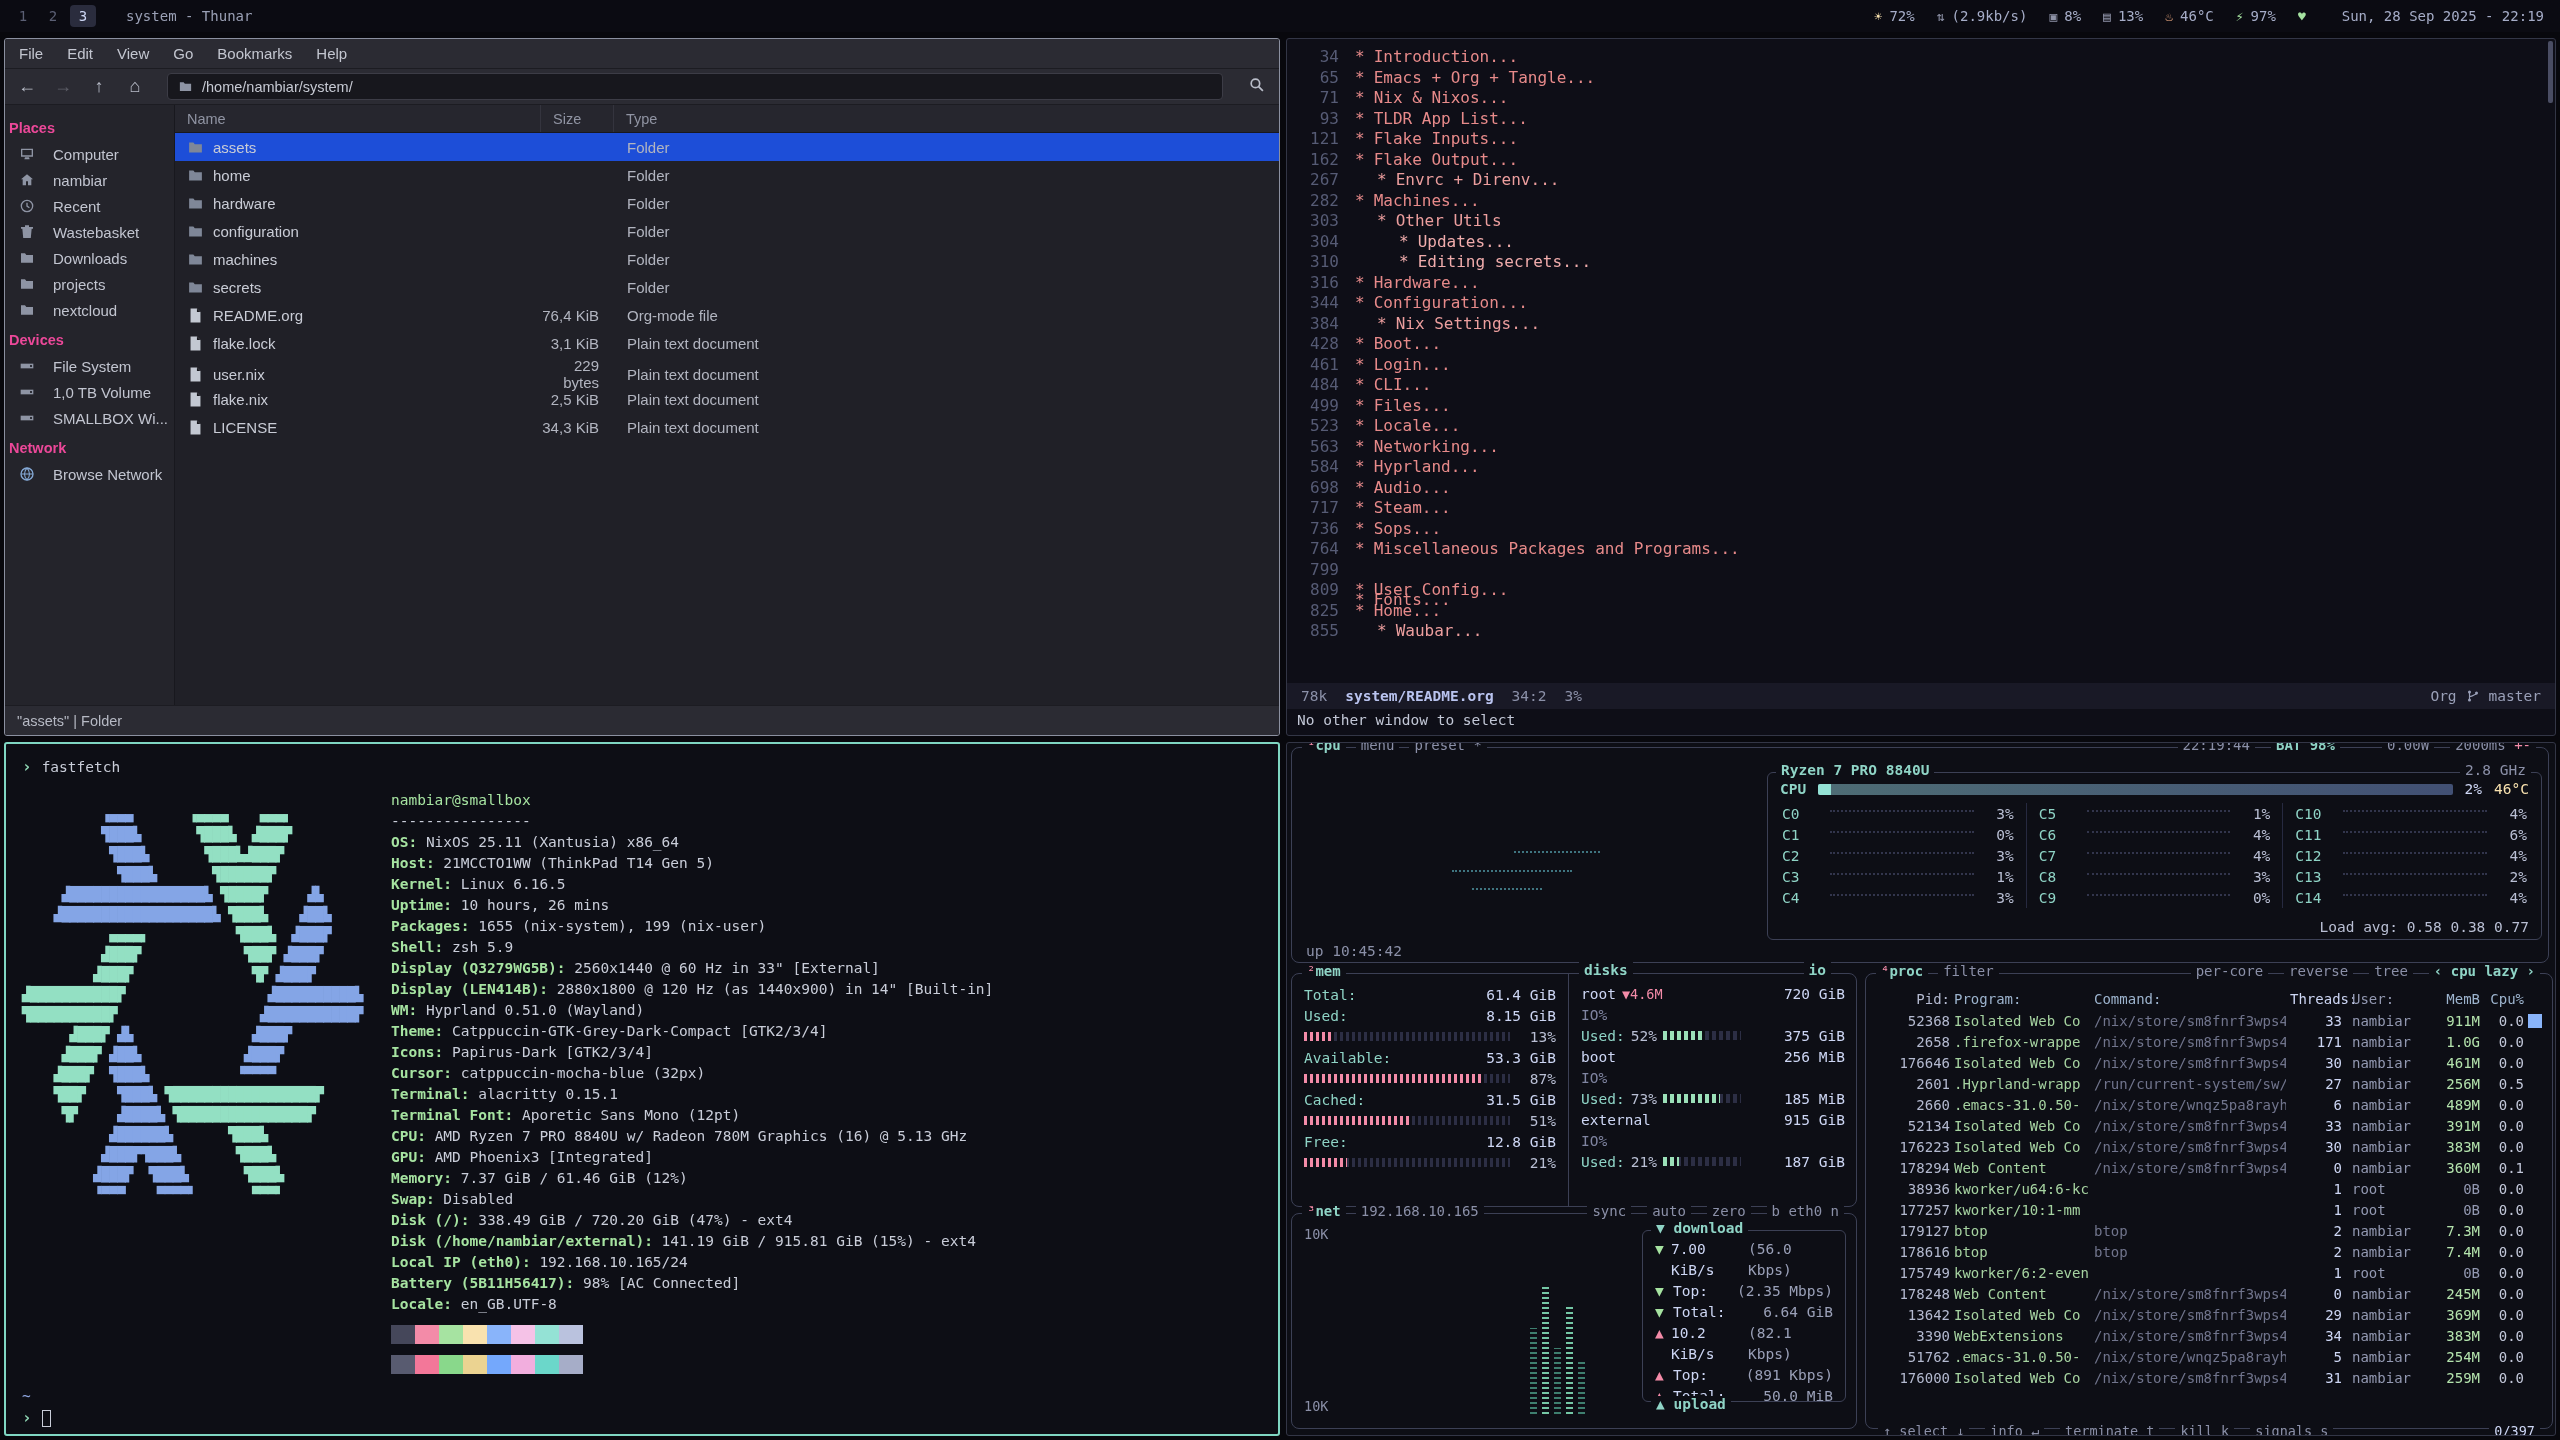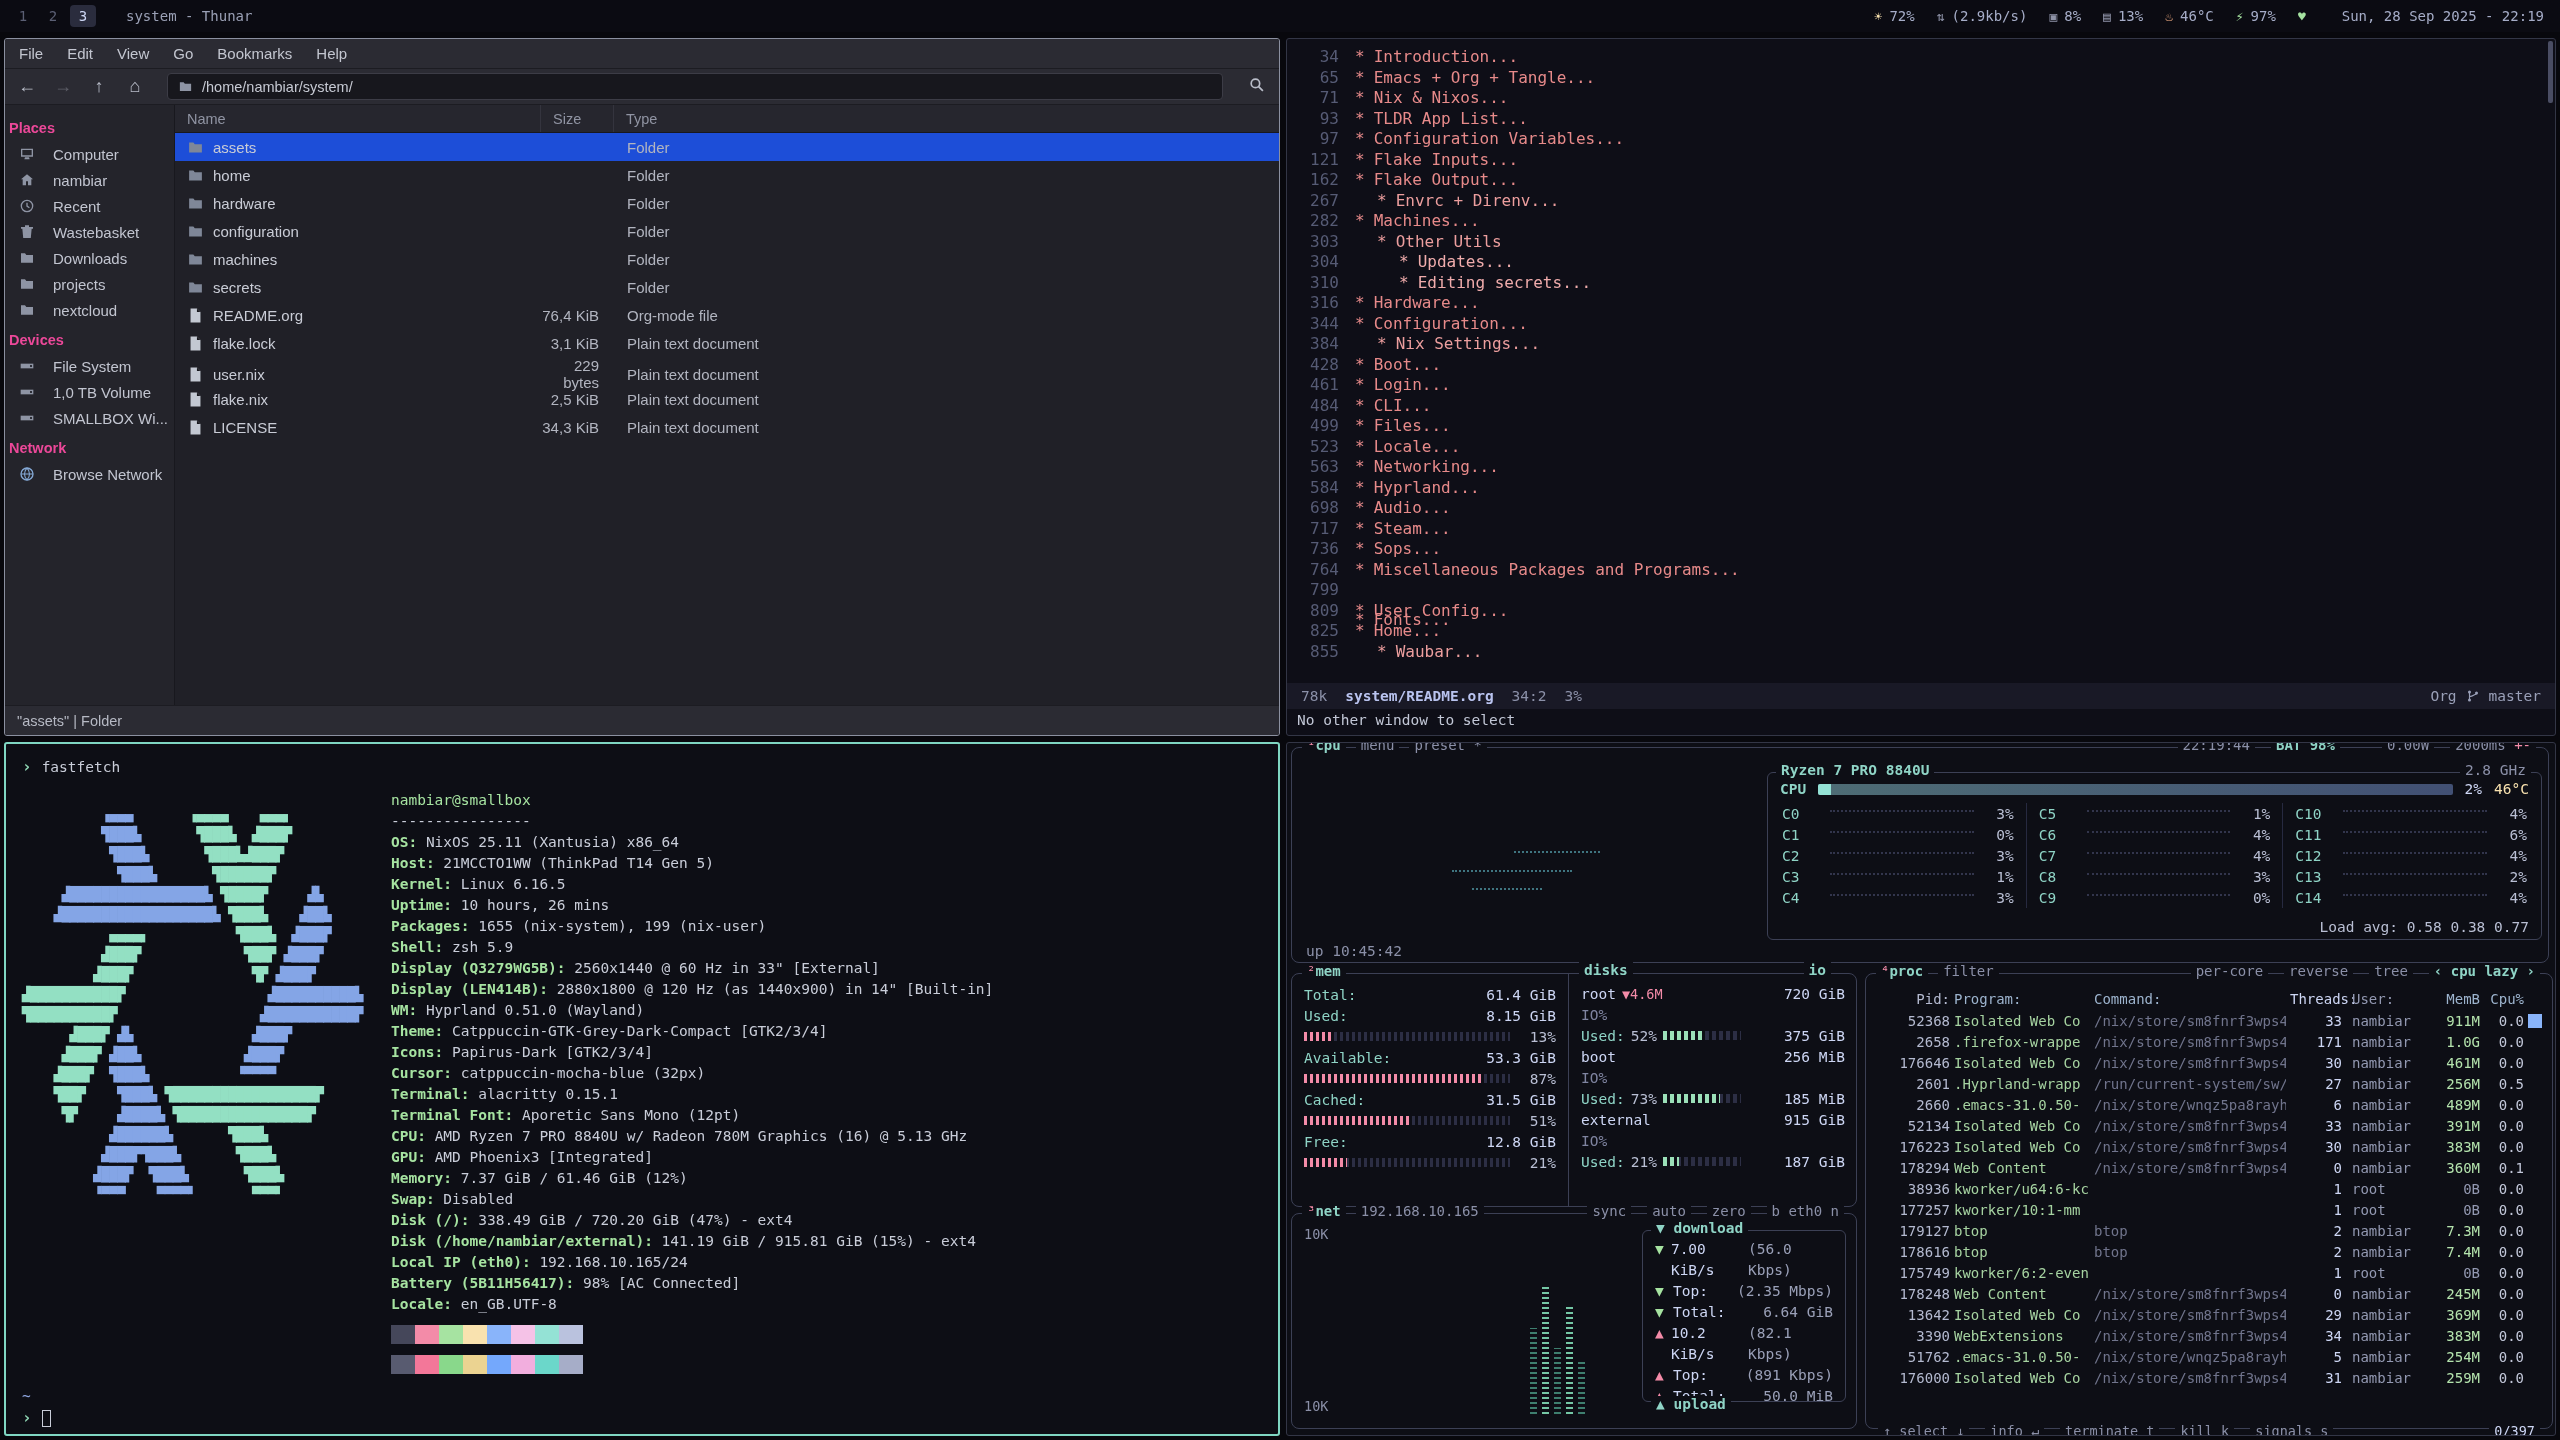--- a/index.html
+++ b/index.html
@@ -546,24 +546,20 @@
       <div class="eline lv1">
         <span class="lnum">71</span>
         <span class="ebody" style="padding-left: 0px;"><span class="estar">*</span><span class="etitle">Nix &amp; Nixos...</span></span>
       </div>
 
       <div class="eline lv1">
         <span class="lnum">93</span>
         <span class="ebody" style="padding-left: 0px;"><span class="estar">*</span><span class="etitle">TLDR App List...</span></span>
       </div>
 
-      <div class="eline lv1">
-        <span class="lnum">97</span>
-        <span class="ebody" style="padding-left: 0px;"><span class="estar">*</span><span class="etitle">Configuration Variables...</span></span>
-      </div>
 
       <div class="eline lv1">
         <span class="lnum">121</span>
         <span class="ebody" style="padding-left: 0px;"><span class="estar">*</span><span class="etitle">Flake Inputs...</span></span>
       </div>
 
       <div class="eline lv1">
         <span class="lnum">162</span>
         <span class="ebody" style="padding-left: 0px;"><span class="estar">*</span><span class="etitle">Flake Output...</span></span>
       </div>

